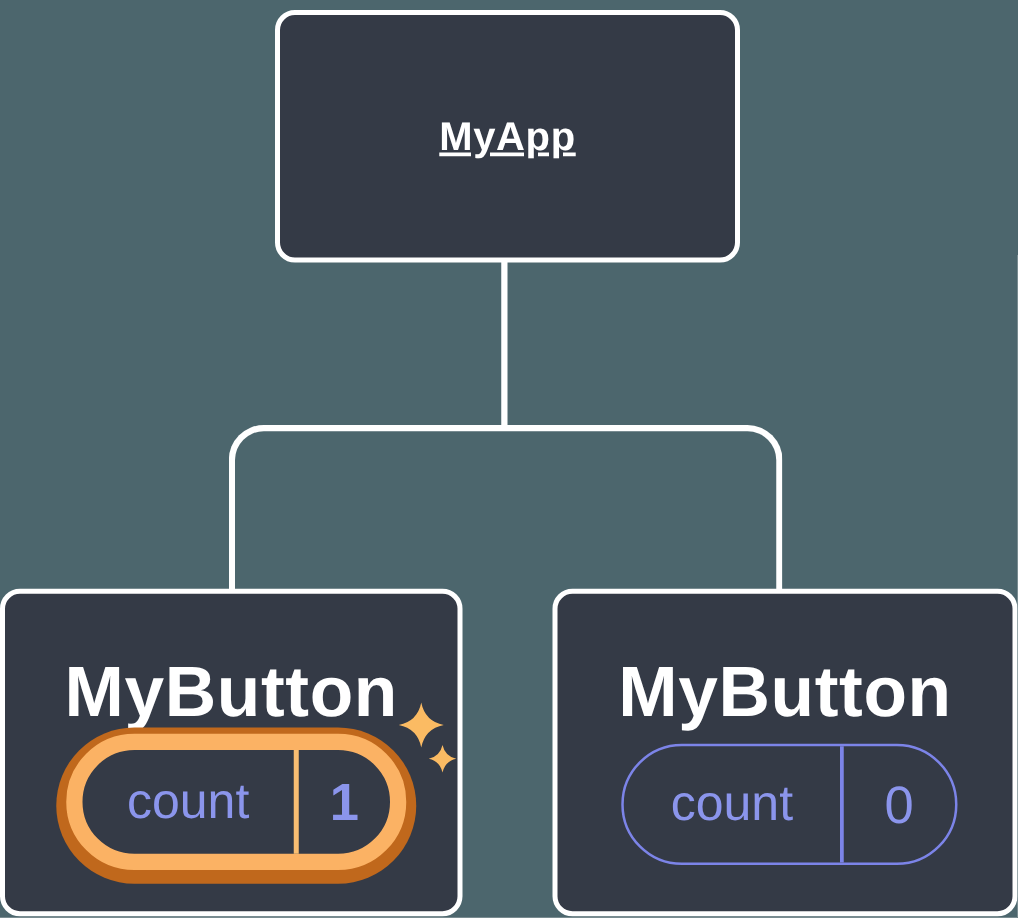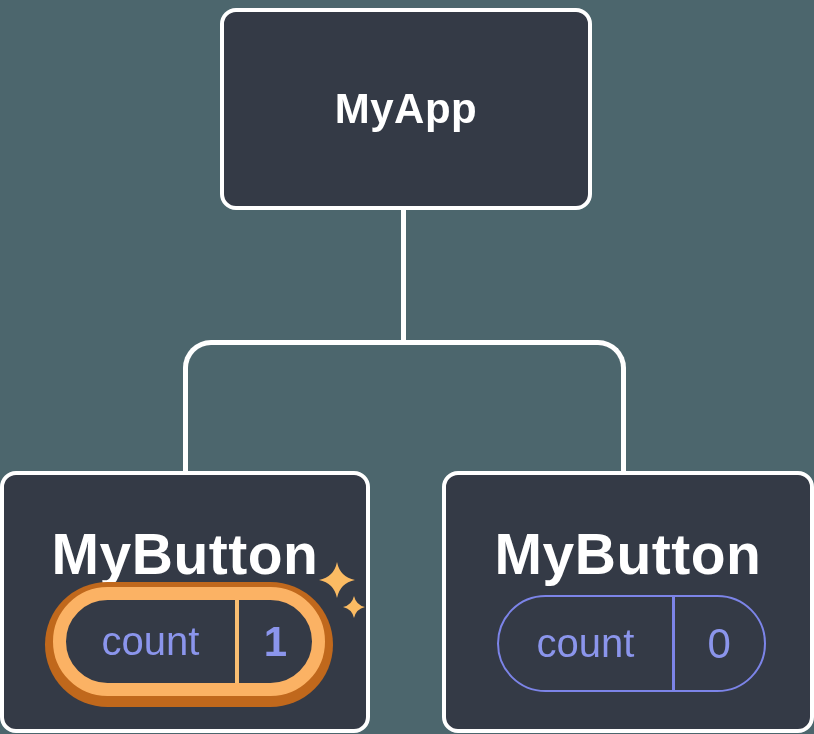--- a/index.html
+++ b/index.html
@@ -24,23 +24,24 @@
   }
   .root-node {
     left: 220px; top: 8px;
     width: 372px; height: 202px;
     display: flex;
     align-items: center;
     justify-content: center;
   }
   .root-title {
     color: var(--title-text, #FFFFFF);
-    font-size: 42px;
+    font-size: 32px;
     font-weight: 700;
     letter-spacing: 0.5px;
+    text-decoration: underline;
   }
   .child-node {
     top: 471px;
     height: 262px;
   }
   .child-left  { left: 0px;   width: 370px; }
   .child-right { left: 442px; width: 372px; }
   .child-title {
     position: absolute;
     left: 0; top: 46px;

